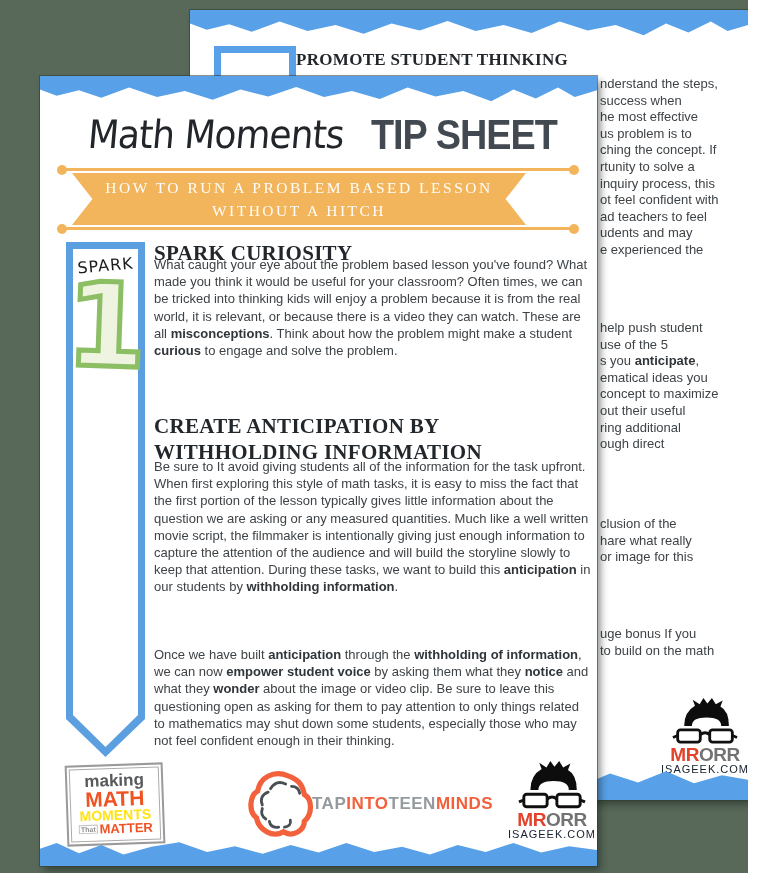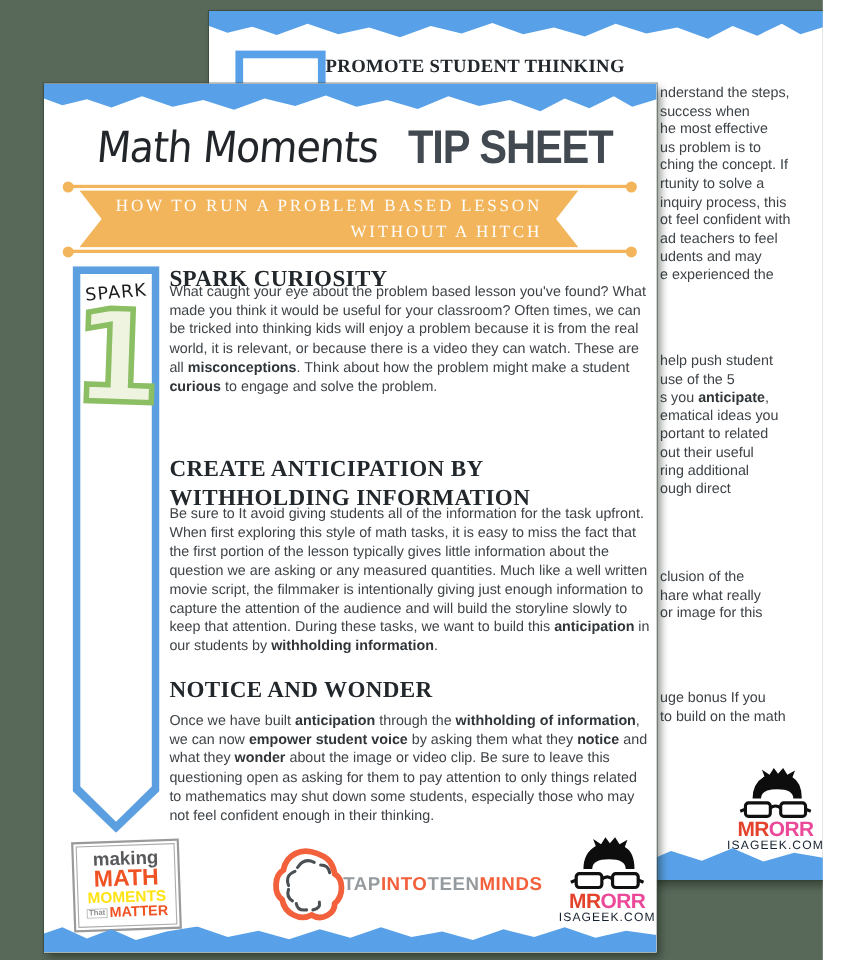--- a/index.html
+++ b/index.html
@@ -37,21 +37,21 @@
   .deco-line { position:absolute; left:26px; width:504px; height:3px; background:#f3b55c; }
   .deco-line::before, .deco-line::after { content:""; position:absolute; top:-3.5px; width:10px; height:10px;
                 border-radius:50%; background:#f3b55c; }
   .deco-line::before { left:-9px; } .deco-line::after { right:-9px; }
   .deco-top { top:92px; } .deco-bot { top:151px; }
 
   .ribbon { position:absolute; left:32px; top:97px; width:454px; height:52px; background:#f3b55c;
             clip-path: polygon(0 0,100% 0,95.5% 50%,100% 100%,0 100%,4.5% 50%);
             display:flex; align-items:center; justify-content:center; }
   .ribbon-text { font-family:"Liberation Serif","DejaVu Serif",serif; color:#fdfdfb;
-                 font-size:15.5px; letter-spacing:2.5px; text-align:right; line-height:23px; }
+                 font-size:15.5px; letter-spacing:2.5px; text-align:center; line-height:23px; }
 
   
   .spark-ribbon { position:absolute; left:26px; top:166px; width:79px; height:515px; }
   .spark-label { position:absolute; left:0; width:79px; top:14px; text-align:center;
                  font-family:"DejaVu Sans",sans-serif; font-size:16px; color:#1c1c1c;
                  transform:rotate(-5deg); letter-spacing:1px; }
   .spark-one { position:absolute; left:0; width:79px; top:26px; text-align:center;
                font-family:"DejaVu Sans",sans-serif; font-weight:700; font-size:116px; line-height:1;
                color:#eff4e0; -webkit-text-stroke:5px #8cbe63; transform:rotate(2deg); }
 
@@ -78,21 +78,21 @@
   .tap-logo { position:absolute; left:206px; top:692px; width:260px; height:84px; }
   .tap-brain { position:absolute; left:0; top:0; }
   .tap-text { position:absolute; left:66px; top:26px; font-size:17px; letter-spacing:.5px;
               white-space:nowrap; font-weight:600; }
   .tap-gray { color:#949a9e; } .tap-orange { color:#f2603c;margin-top:24px; }
 
   .mrorr { position:absolute; width:120px; text-align:center; }
   .mrorr-front { left:452px; top:684px; }
   .mrorr-back  { left:455px; top:687px; }
   .mrorr-name { font-size:19px; font-weight:800; letter-spacing:-.5px; line-height:18px; }
-  .mrorr-mr  { color:#e3422b; } .mrorr-orr { color:#ec4899; }
+  .mrorr-mr  { color:#e3422b; } .mrorr-orr { color:#737373; }
   .mrorr-site { font-size:11px; font-weight:400; letter-spacing:1px; color:#16202f; line-height:10px; }
   .mrorr svg { display:block; margin:0 auto; }
 </style>
 </head>
 <body>
 
 <div class="stage">
 
   <div class="page back-page">
     <div class="band band-top"></div>
@@ -110,21 +110,21 @@
         <div><span>ot feel confident with</span></div>
         <div><span>ad teachers to feel</span></div>
         <div><span>udents and may</span></div>
         <div><span>e experienced the</span></div>
       </div>
     <div class="fragments frag-g2">
         <div><span>help push student</span></div>
         <div><span>use of the 5</span></div>
         <div><span>s you </span><b>anticipate</b><span>,</span></div>
         <div><span>ematical ideas you</span></div>
-        <div><span>portant to related</span></div>
+        <div><span>concept to maximize</span></div>
         <div><span>out their useful</span></div>
         <div><span>ring additional</span></div>
         <div><span>ough direct</span></div>
       </div>
     <div class="fragments frag-g3">
         <div><span>clusion of the</span></div>
         <div><span>hare what really</span></div>
         <div><span>or image for this</span></div>
       </div>
     <div class="fragments frag-g4">
@@ -179,21 +179,20 @@
       <div class="spark-label">SPARK</div>
       <div class="spark-one">1</div>
     </div>
 
     <div class="serif-head section-h h1a">SPARK CURIOSITY</div>
     <div class="section-p p1"><span>What caught your eye about the problem based lesson you've found? What made you think it would be useful for your classroom? Often times, we can be tricked into thinking kids will enjoy a problem because it is from the real world, it is relevant, or because there is a video they can watch. These are all </span><b>misconceptions</b><span>. Think about how the problem might make a student </span><b>curious</b><span> to engage and solve the problem.</span></div>
 
     <div class="serif-head section-h h2a">CREATE ANTICIPATION BY WITHHOLDING INFORMATION</div>
     <div class="section-p p2"><span>Be sure to It avoid giving students all of the information for the task upfront. When first exploring this style of math tasks, it is easy to miss the fact that the first portion of the lesson typically gives little information about the question we are asking or any measured quantities. Much like a well written movie script, the filmmaker is intentionally giving just enough information to capture the attention of the audience and will build the storyline slowly to keep that attention. During these tasks, we want to build this </span><b>anticipation</b><span> in our students by </span><b>withholding information</b><span>.</span></div>
 
-    <div class="serif-head section-h h3a">NOTICE AND WONDER</div>
     <div class="section-p p3"><span>Once we have built </span><b>anticipation</b><span> through the </span><b>withholding of information</b><span>, we can now </span><b>empower student voice</b><span> by asking them what they </span><b>notice</b><span> and what they </span><b>wonder</b><span> about the image or video clip. Be sure to leave this questioning open as asking for them to pay attention to only things related to mathematics may shut down some students, especially those who may not feel confident enough in their thinking.</span></div>
 
     <div class="mmm">
       <div class="mmm-inner">
         <div class="mmm-l1">making</div>
         <div class="mmm-l2">MATH</div>
         <div class="mmm-l3">MOMENTS</div>
         <div class="mmm-l4"><span class="mmm-that">That</span><span>MATTER</span></div>
       </div>
     </div>

